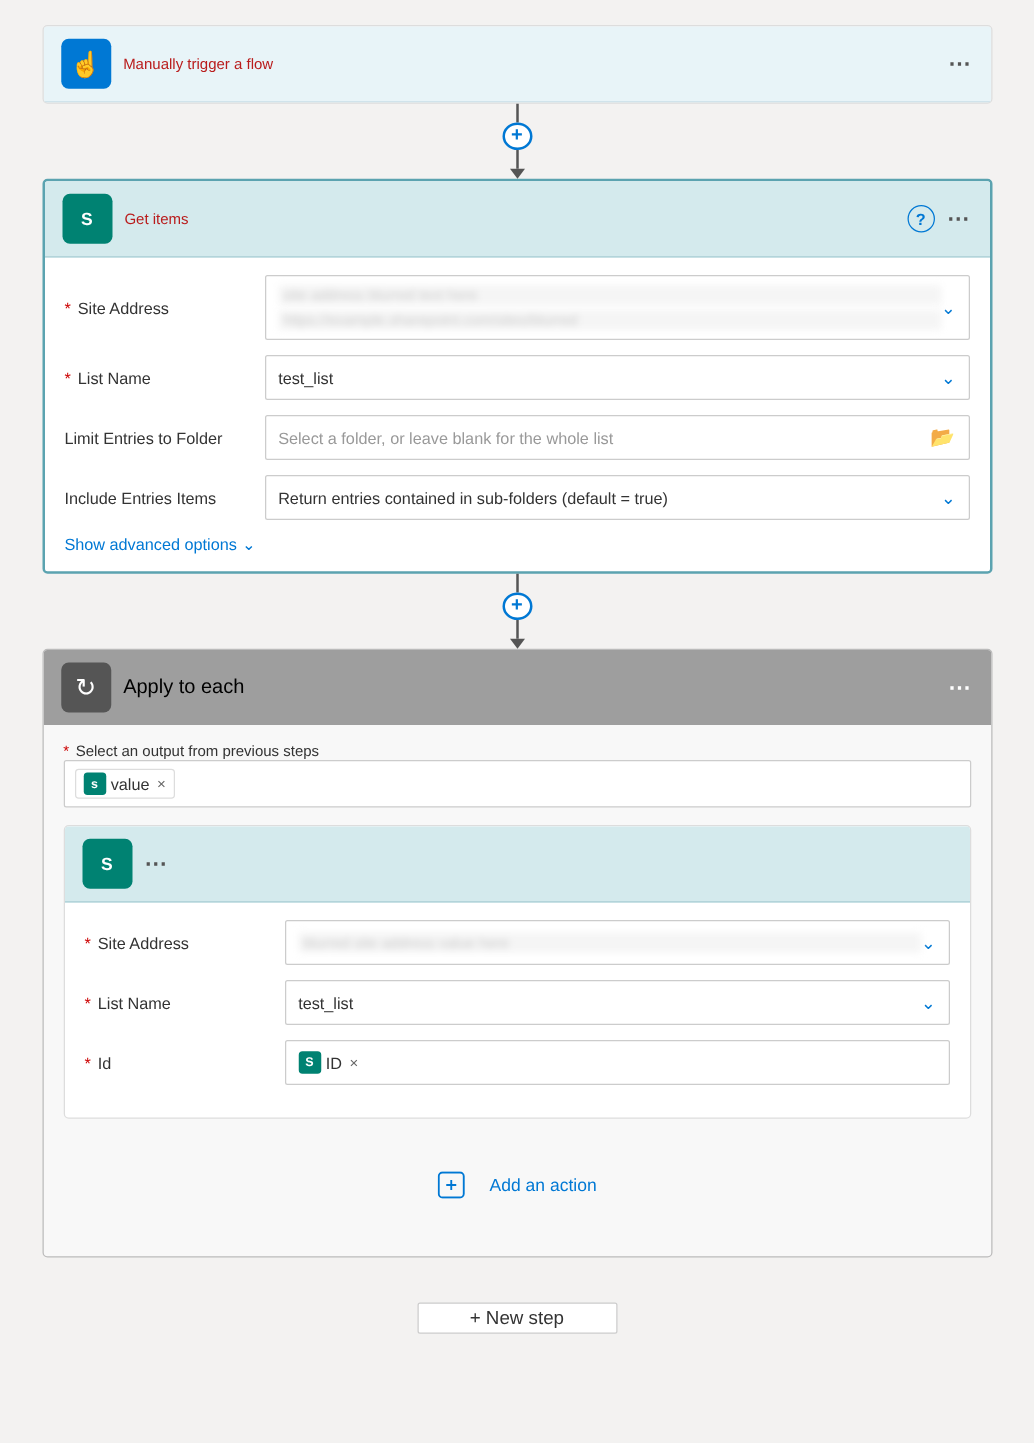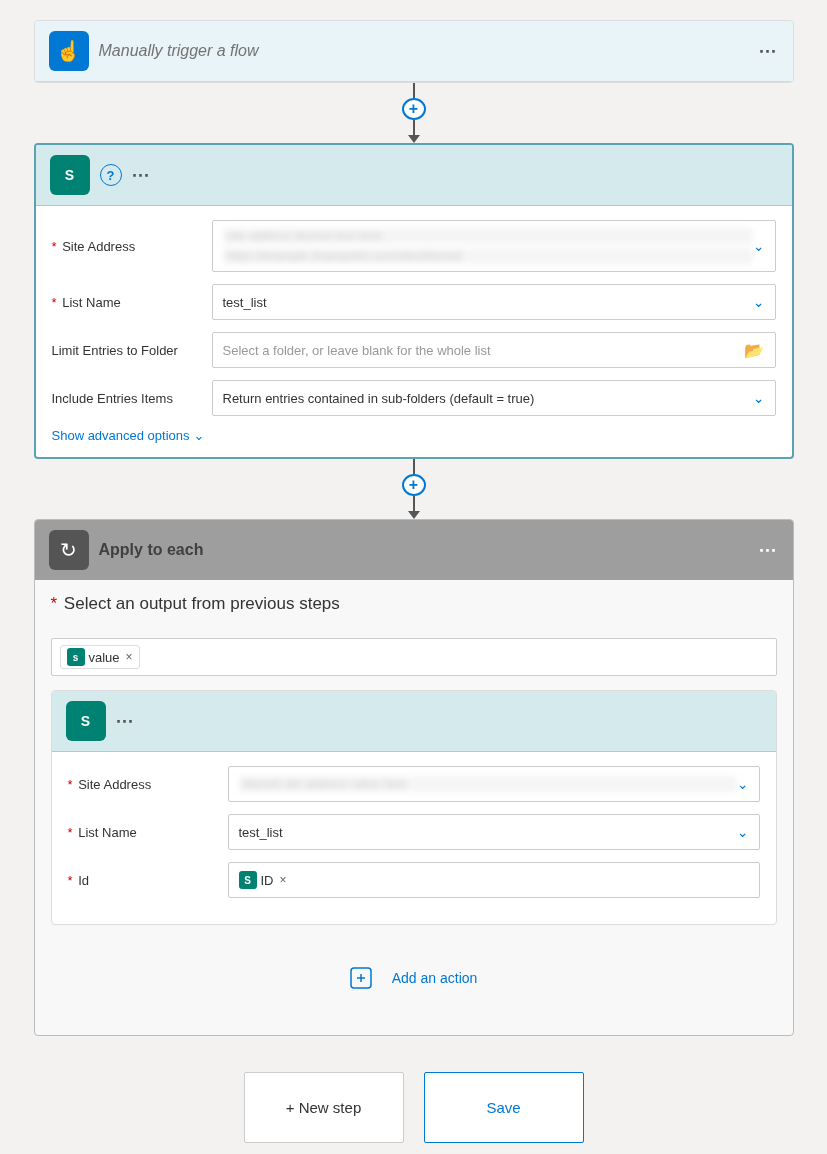--- a/index.html
+++ b/index.html
@@ -52,25 +52,24 @@
       align-items: center;
       justify-content: center;
       flex-shrink: 0;
     }
 
     .icon-box.blue { background: #0078d4; }
     .icon-box.teal { background: #008272; }
     .icon-box.gray { background: #555; }
 
     .card-title {
-      font-size: 16px;
+      font-size: 12px;
       font-weight: 500;
-      color: #737373;
+      color: #b91c1c;
       flex: 1;
-      font-style: italic;
     }
 
     .header-actions {
       display: flex;
       align-items: center;
       gap: 10px;
     }
 
     .three-dots {
       font-size: 18px;
@@ -209,33 +208,33 @@
     .apply-header {
       display: flex;
       align-items: center;
       padding: 10px 14px;
       background: #9e9e9e;
       gap: 10px;
     }
 
     .apply-title {
       font-size: 16px;
-      font-weight: 700;
-      color: #404040;
+      font-weight: 400;
+      color: #000000;
       flex: 1;
     }
 
     .apply-body {
       padding: 14px 16px;
     }
 
     .select-output-label {
-      font-size: 17px;
+      font-size: 12px;
       color: #333;
-      margin-bottom: 24px;
+      margin-bottom: 0;
     }
 
     .select-output-label .required {
       color: #c00;
       margin-right: 2px;
     }
 
     .output-chips {
       border: 1px solid #ccc;
       border-radius: 2px;
@@ -318,21 +317,21 @@
     .bottom-bar {
       display: flex;
       justify-content: center;
       gap: 20px;
       padding: 16px 0;
       margin-top: 20px;
     }
 
     .btn {
       min-width: 160px;
-      padding: 26px 20px;
+      padding: 3px 20px;
       font-size: 15px;
       border-radius: 2px;
       cursor: pointer;
       border: 1px solid #ccc;
       background: #fff;
       color: #333;
       text-align: center;
     }
 
     .btn-primary {
@@ -390,20 +389,21 @@
     <div class="connector-circle">+</div>
     <div class="connector-line"></div>
     <div class="connector-arrow"></div>
   </div>
 
   <div class="card" style="border: 2px solid #5ba3b0;">
     <div class="card-header teal">
       <div class="icon-box teal">
         <span class="s-icon">S</span>
       </div>
+      <span class="card-title">Get items</span>
       <div class="header-actions">
         <div class="help-icon">?</div>
         <span class="three-dots">⋯</span>
       </div>
     </div>
     <div class="card-body">
 
       <div class="field-row">
         <div class="field-label">
           <span class="required">*</span>
@@ -546,16 +546,15 @@
           <line x1="11" y1="7" x2="11" y2="15" stroke="#0078d4" stroke-width="1.5"></line>
         </svg>
         <span>Add an action</span>
       </div>
 
     </div>
   </div>
 
   <div class="bottom-bar">
     <button class="btn">+ New step</button>
-    <button class="btn btn-primary">Save</button>
   </div>
 
 </div>
 
 </body></html>

